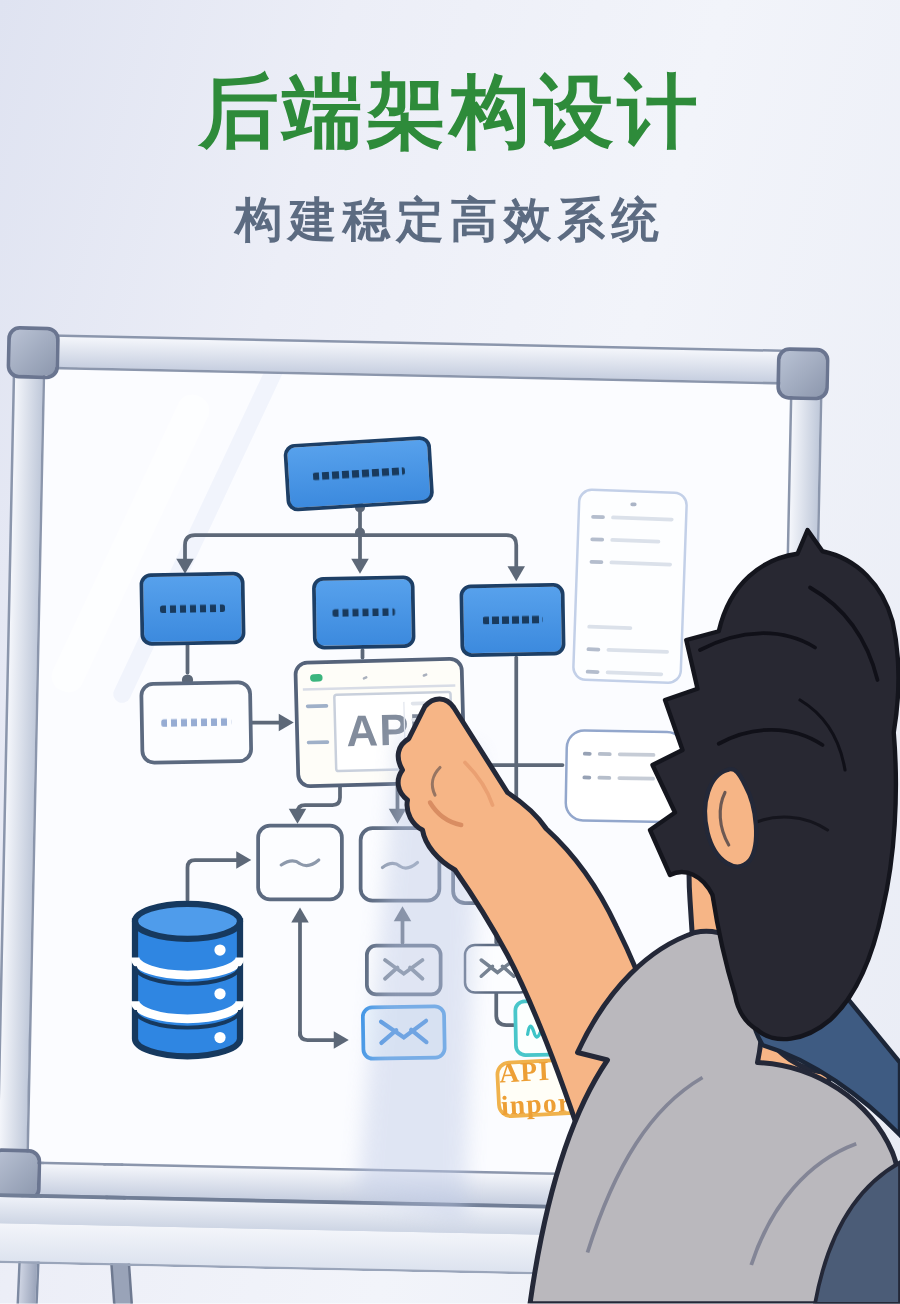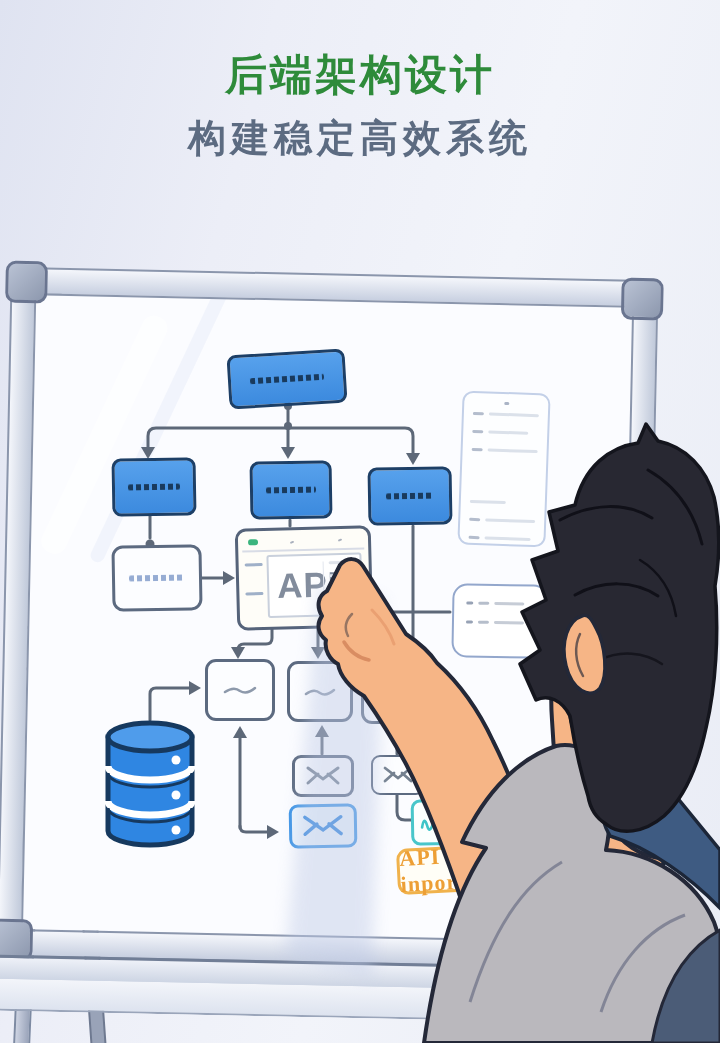--- a/index.html
+++ b/index.html
@@ -1,22 +1,22 @@
 <!DOCTYPE html>
 <html><head>
 <meta charset="utf-8">
 <style>
   html,body{margin:0;padding:0;}
   body{font-family:"Liberation Sans",sans-serif;}
   #canvas{position:relative;width:720px;height:1043px;overflow:hidden;
     background:linear-gradient(105deg,#dfe3f1 0%,#ecEEf7 28%,#f2f4fa 58%,#e9ecf5 100%);}
   
   .header{position:absolute;left:0;top:48px;width:720px;text-align:center;z-index:8;}
-  .title{font-size:42px;font-weight:900;letter-spacing:3px;color:#2e8b3a;line-height:1.3;}
-  .subtitle{margin-top:10px;font-size:38px;font-weight:600;letter-spacing:5px;color:#5c6b81;}
+  .title{font-size:64px;font-weight:900;letter-spacing:3px;color:#2e8b3a;line-height:1.3;}
+  .subtitle{margin-top:20px;font-size:38px;font-weight:600;letter-spacing:5px;color:#5c6b81;}
   
   .leg{position:absolute;border-radius:4px;z-index:1;}
   .legA{left:46px;top:292px;width:13px;height:760px;background:linear-gradient(90deg,#cdd3e2,#9aa4ba);
     border:2px solid #7d8aa2;transform:rotate(2.5deg);transform-origin:top left;}
   .legB{left:38px;top:294px;width:12px;height:770px;background:#99a3b8;border:2px solid #6e7990;
     transform:rotate(-4deg);transform-origin:top left;}
   .knob{position:absolute;left:14px;top:626px;width:26px;height:38px;border-radius:9px;
     background:linear-gradient(90deg,#d6dbe6,#aab2c2);border:3px solid #7c8699;transform:rotate(-4deg);z-index:2;}
   
   .board{position:absolute;left:10px;top:268px;width:648px;height:748px;

